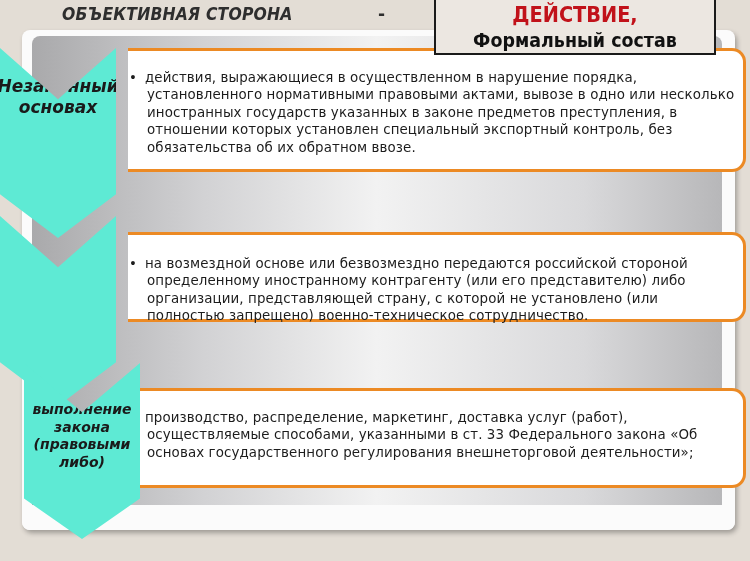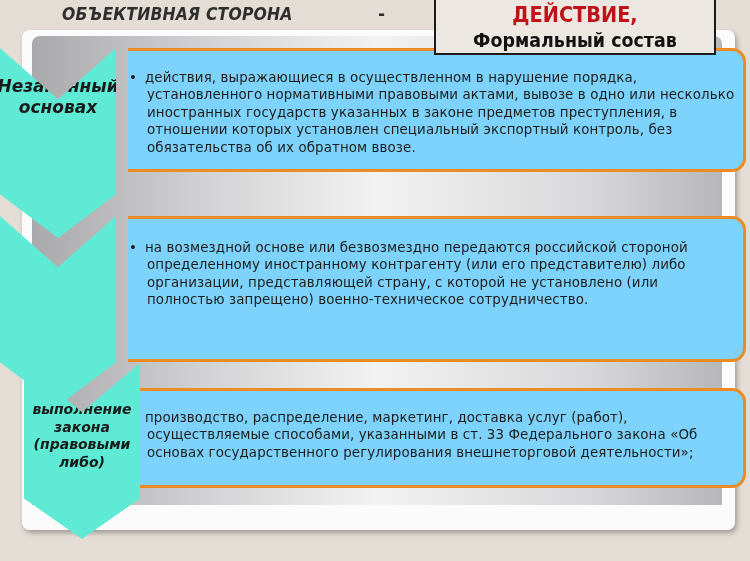--- a/index.html
+++ b/index.html
@@ -50,21 +50,21 @@
       position: absolute; left: 0; width: 116px;
       background: #5eead4;
       display: flex; align-items: flex-start; justify-content: center; text-align: center;
       z-index: 3;
     }
     .chevron span {
       font-weight: bold; font-style: italic; color: #1a1a1a;
     }
     .card {
       position: absolute; left: 128px; width: 618px;
-      background: #7dd3fc;
+      background: #ffffff;
       border: 3px solid #ec8a24; border-left-width: 0;
       border-radius: 0 14px 14px 0; box-sizing: border-box;
       z-index: 2;
     }
     .card .text {
       position: absolute; left: 10px; right: 8px;
       font-size: 13.4px; line-height: 17.4px; color: #1c1c1c;
       letter-spacing: 0.1px;
     }
     .card .text .bullet { display: inline-block; width: 7px; }
@@ -94,21 +94,21 @@
   <div class="text" style="top:18px;">
     <p><span class="bullet">•</span><span>действия, выражающиеся в осуществленном в нарушение порядка, установленного нормативными правовыми актами, вывозе в одно или несколько иностранных государств указанных в законе предметов преступления, в отношении которых установлен специальный экспортный контроль, без обязательства об их обратном ввозе.</span></p>
   </div>
 </div>
 
 <div class="chevron" style="top:216px; height:190px; clip-path: polygon(0 0, 50% 27%, 100% 0, 100% 77%, 50% 100%, 0 77%);">
   <span style="font-size:17px; line-height:21px; margin-top:28px;">
     <br>
   </span>
 </div>
-<div class="card" style="top:216px; height:146px;">
+<div class="card" style="top:232px; height:90px;">
   <div class="text" style="top:20px;">
     <p><span class="bullet">•</span><span>на возмездной основе или безвозмездно передаются российской стороной определенному иностранному контрагенту (или его представителю) либо организации, представляющей страну, с которой не установлено (или полностью запрещено) военно-техническое сотрудничество.</span></p>
   </div>
 </div>
 
 <div class="chevron" style="top:363px; height:176px; clip-path: polygon(0 0, 50% 28%, 100% 0, 100% 77%, 50% 100%, 0 77%); margin-left: 24px;">
   <span style="font-size:14px; line-height:17.5px; margin-top:38px;">
     <span>выполнение</span><br>
     <span>закона</span><br>
     <span>(правовыми</span><br>

